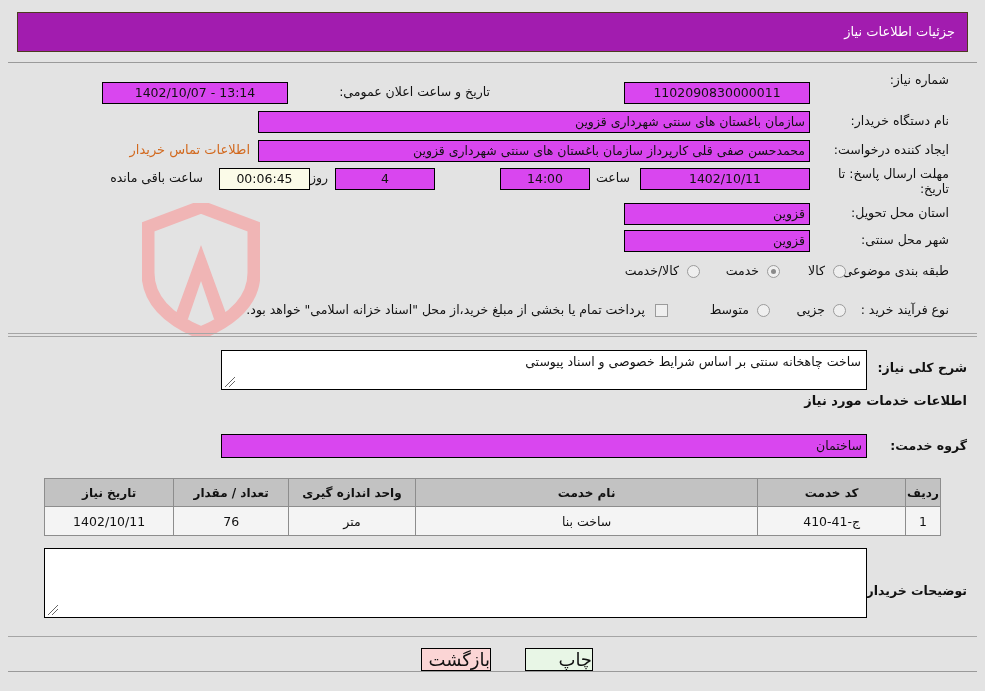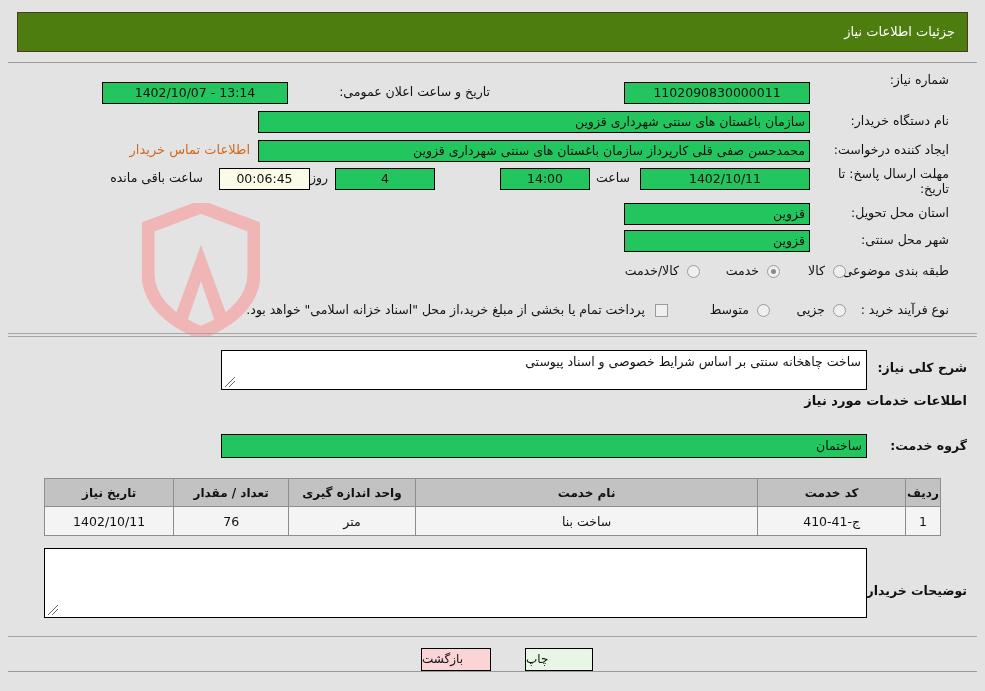--- a/index.html
+++ b/index.html
@@ -41,21 +41,21 @@
     position: absolute;
     left: 142px; top: 28px;
     width: 118px; height: 134px;
   }
 
   
   #page-header {
     position: absolute;
     left: 17px; top: 12px;
     width: 951px; height: 40px;
-    background: #4d7c0f;
+    background: #a21caf;
     border: 1px solid #4d3a21;
     box-sizing: border-box;
     z-index: 2;
   }
   #page-header .title {
     position: absolute;
     right: 12px; top: 11px;
     color: #ffffff;
     font-size: 13px;
     white-space: nowrap;
@@ -85,21 +85,21 @@
     position: absolute;
     white-space: nowrap;
     font-size: 12.5px;
     color: #111;
     text-align: right;
   }
   .lbl.bold { font-weight: bold; }
 
   .fld {
     position: absolute;
-    background: #22c55e;
+    background: #d946ef;
     border: 1px solid #000000;
     box-sizing: border-box;
     height: 22px;
     line-height: 20px;
     font-size: 12.5px;
     color: #111;
     padding: 0 4px;
     overflow: hidden;
     white-space: nowrap;
   }
@@ -189,23 +189,23 @@
     text-align: center;
     color: #111;
   }
 
   
   .btn {
     position: absolute;
     height: 23px;
     border: 1px solid #000;
     box-sizing: border-box;
-    font-size: 12px;
+    font-size: 18px;
     line-height: 21px;
-    text-align: left;
+    text-align: right;
     cursor: pointer;
     color: #111;
     font-family: "DejaVu Sans", "Liberation Sans", sans-serif;
     margin-left: 36px;
   }
   #print-button  { background: #e8f6e6; }
   #back-button   { background: #fbd5d5; }
 </style>
 </head>
 <body>

